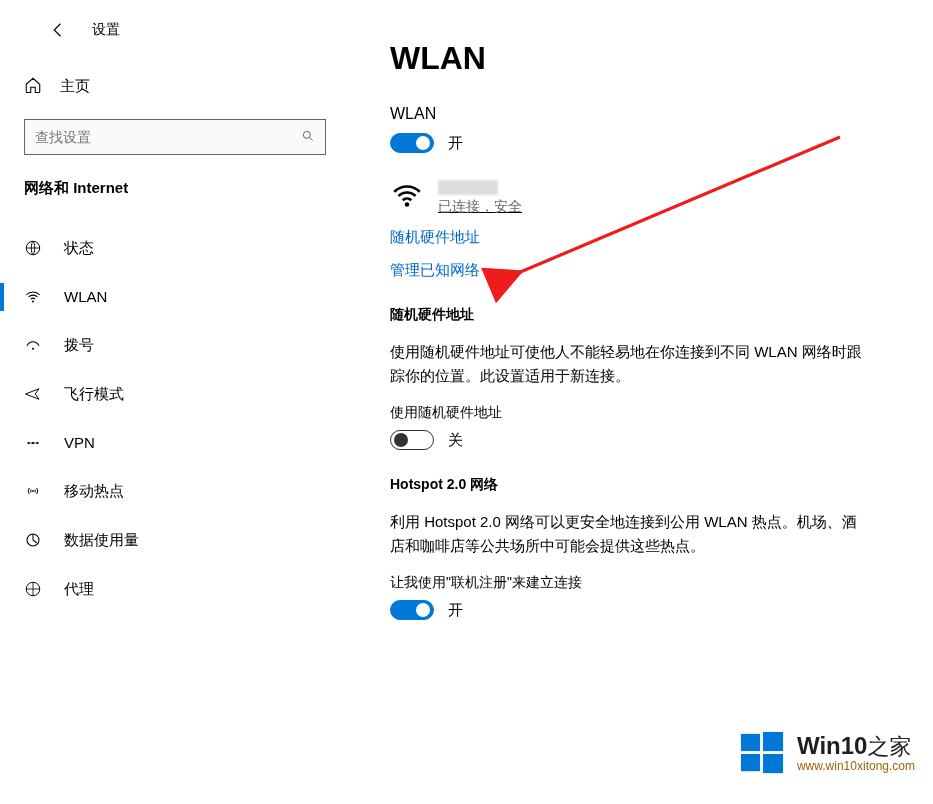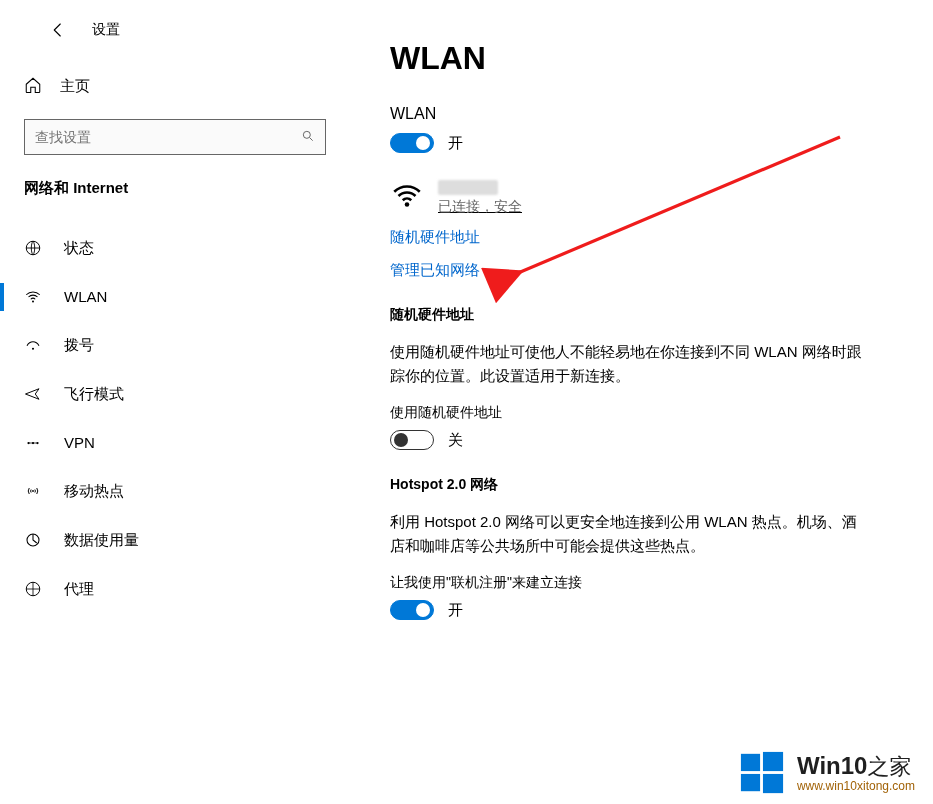--- a/index.html
+++ b/index.html
@@ -90,21 +90,21 @@
   .link { color:#0066cc; font-size:15px; cursor:pointer; margin:10px 0 14px 0; display:block; }
   h2.section-title { font-size:14px; font-weight:700; margin:26px 0 16px 0; }
   p.desc { font-size:15px; line-height:1.6; color:#000; margin-bottom:16px; max-width:480px;}
   .sublabel { font-size:14px; margin-bottom:8px; }
 
   
   .arrow-overlay { position:absolute; left:470px; top:125px; pointer-events:none; width:400px; height:180px; z-index:5;}
 
   
   .watermark {
-    position:absolute; right:18px; bottom:8px; display:flex; align-items:center;
+    position:absolute; right:18px; bottom:28px; display:flex; align-items:center;
     gap:12px; z-index:10;
   }
   .win-logo svg { width:46px; height:46px; display:block;}
   .wm-text { display:flex; flex-direction:column; line-height:1.15;}
   .wm-l1 { font-size:24px; font-weight:700; color:#1f1f1f;}
   .wm-l1 .sub { font-size:22px; font-weight:500;}
   .wm-l2 { font-size:12px; color:#a16207; }
 </style>
 </head>
 <body>

